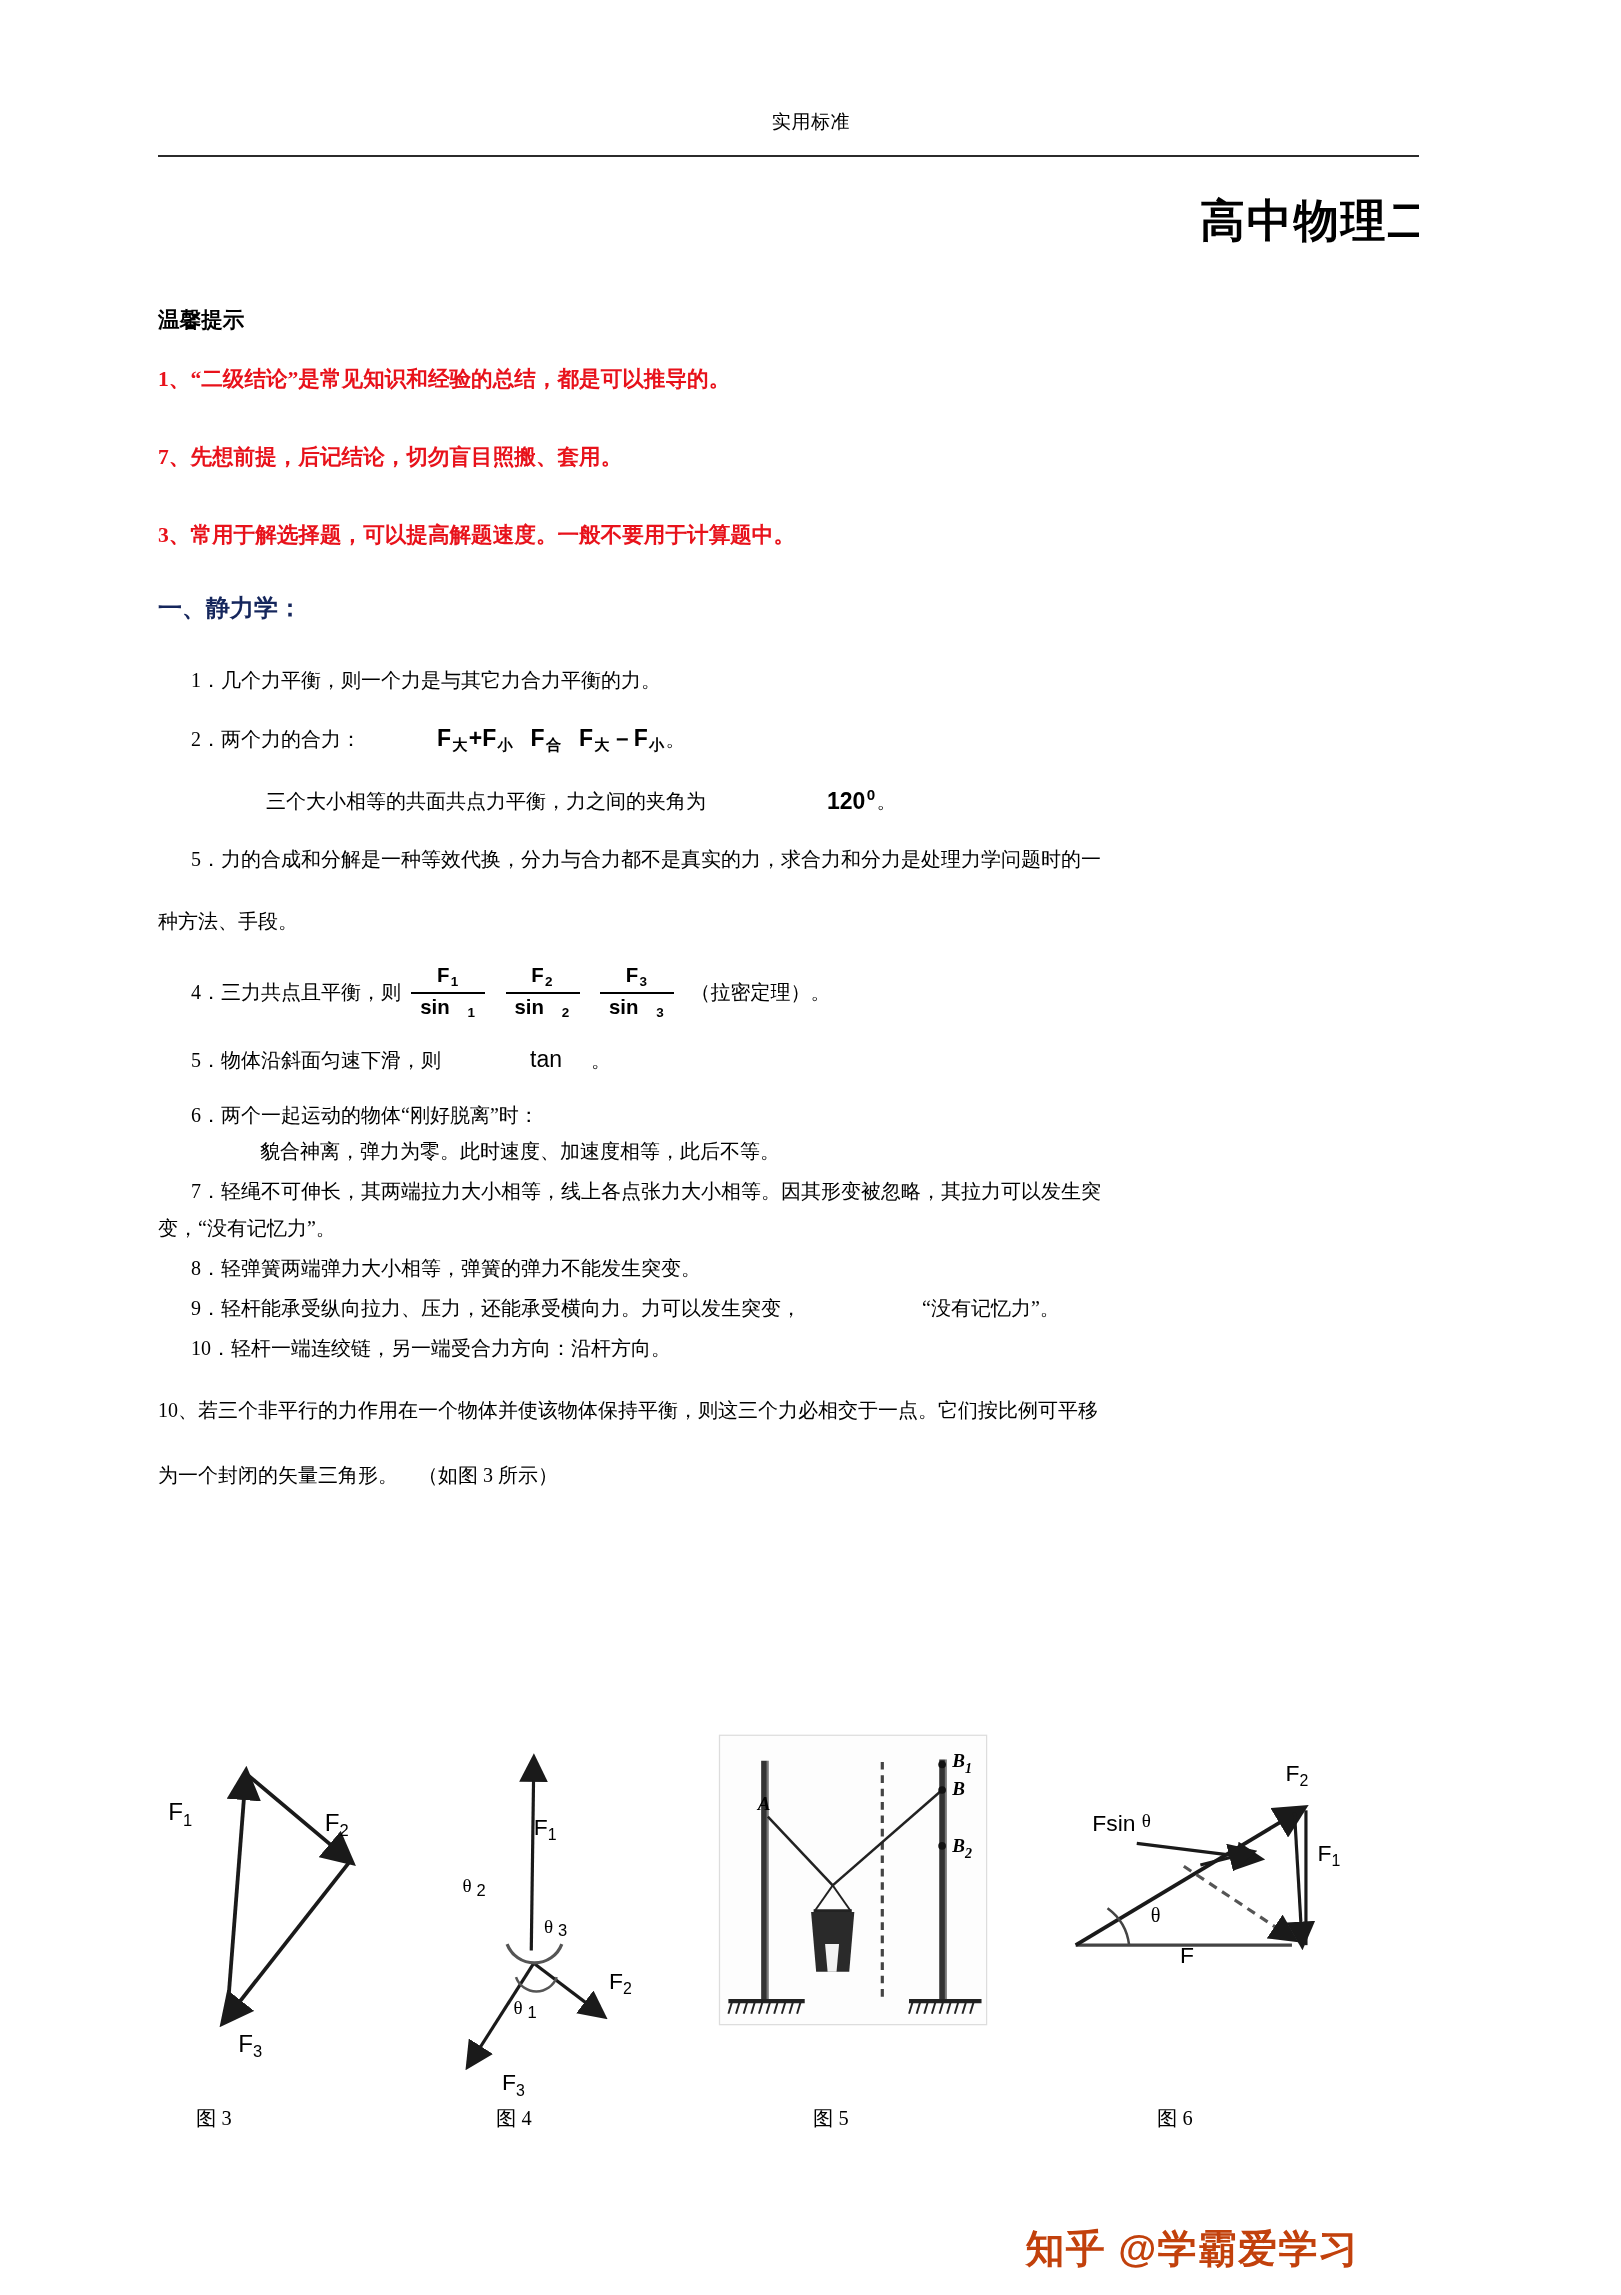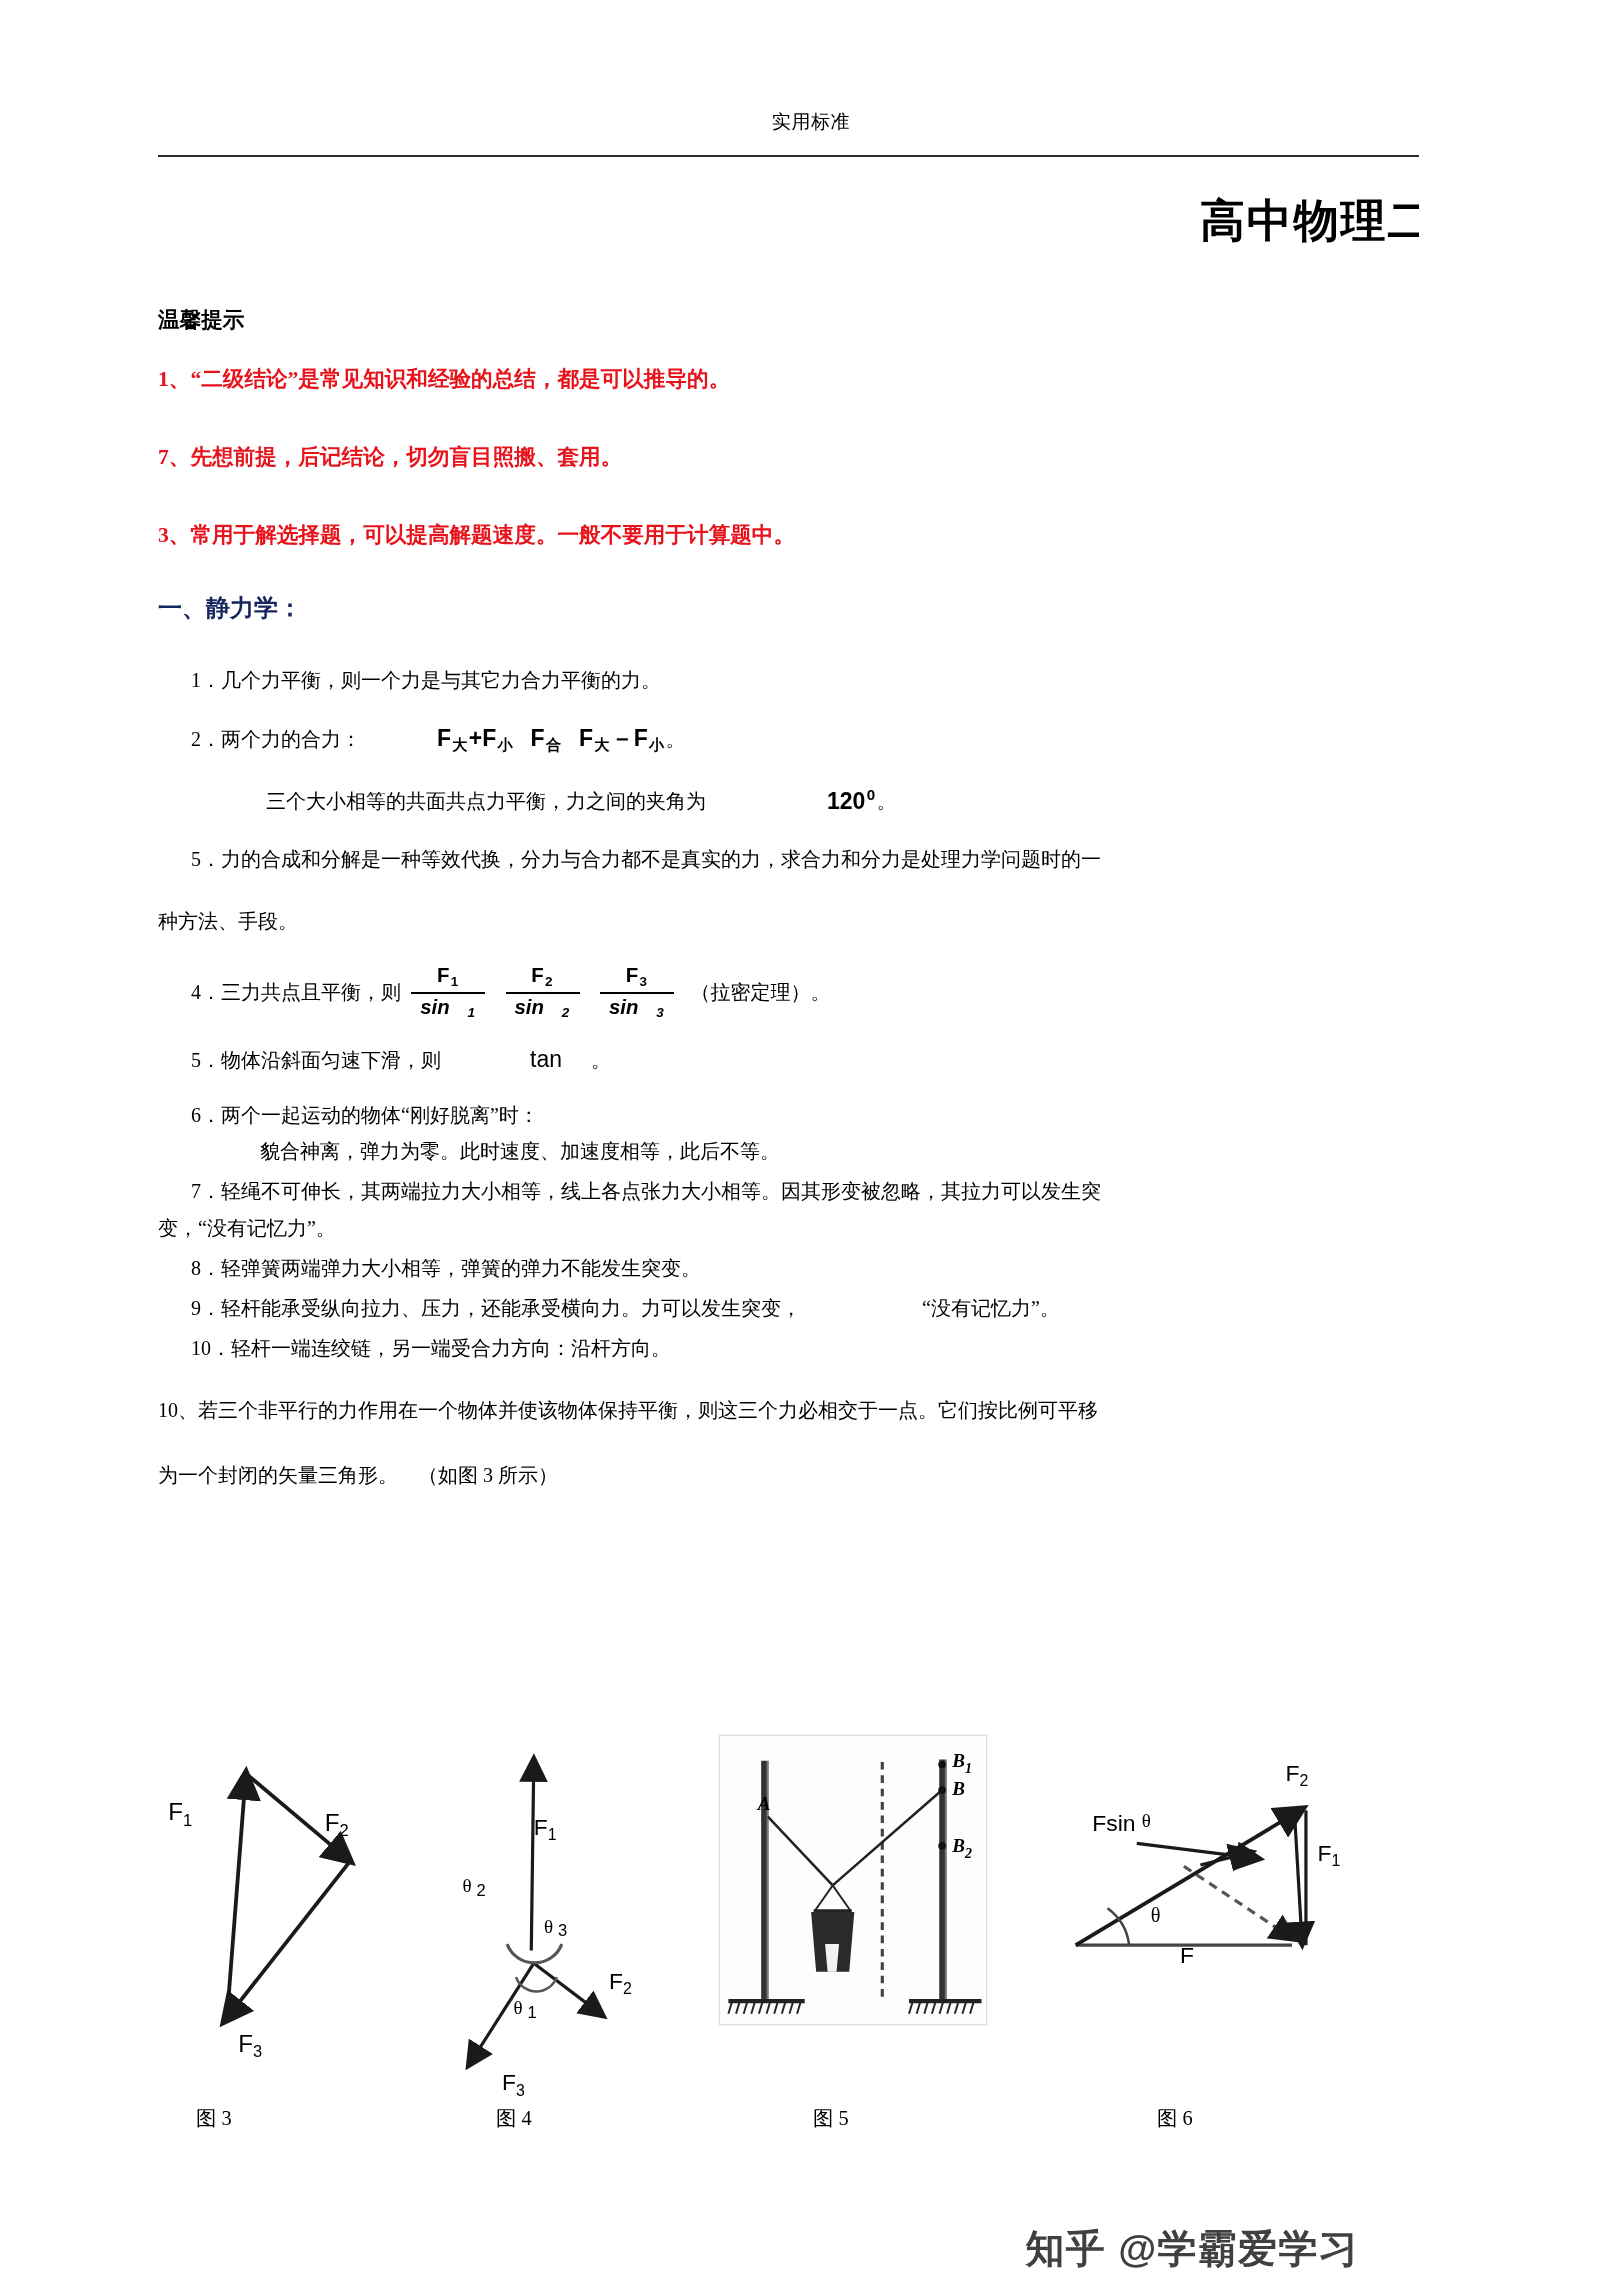--- a/index.html
+++ b/index.html
@@ -157,21 +157,20 @@
     height: 2.5px;
     background: #000;
     margin: 2.5px 0;
   }
   .frac .den {
     font-size: 20.4px;
     font-weight: bold;
     line-height: 1.05;
     padding: 0 3.8px;
     white-space: nowrap;
-    font-style: italic;
   }
   .frac .den .ang {
     display: inline-block;
     width: 16.5px;
   }
   .lami-tail { white-space: nowrap; margin-left: 6.4px; }
 
   .item5-row {
     display: flex;
     align-items: baseline;
@@ -205,21 +204,21 @@
     white-space: nowrap;
   }
 
   
   .watermark {
     position: absolute;
     right: 60px;
     bottom: 19px;
     font-size: 39px;
     font-weight: bold;
-    color: #404040;
+    color: #c2410c;
     letter-spacing: 1.3px;
     white-space: nowrap;
     font-family: "Liberation Sans", sans-serif;
   }
 </style>
 </head>
 <body>
 
 <div class="page">
 

